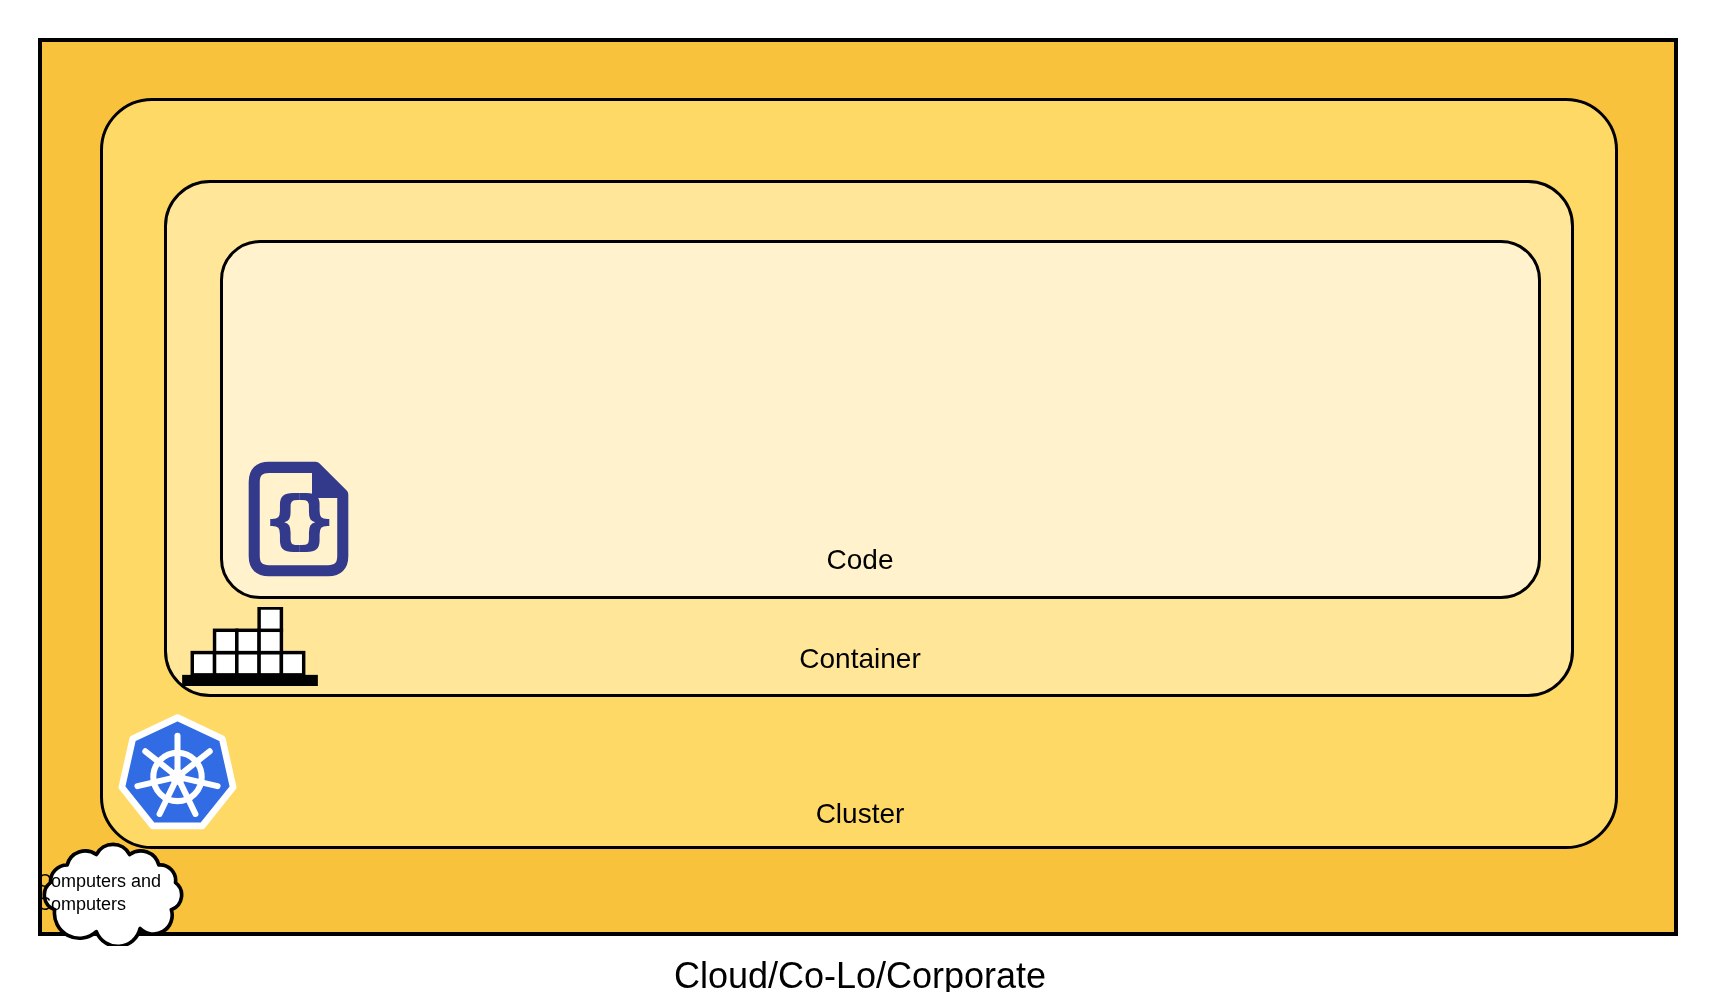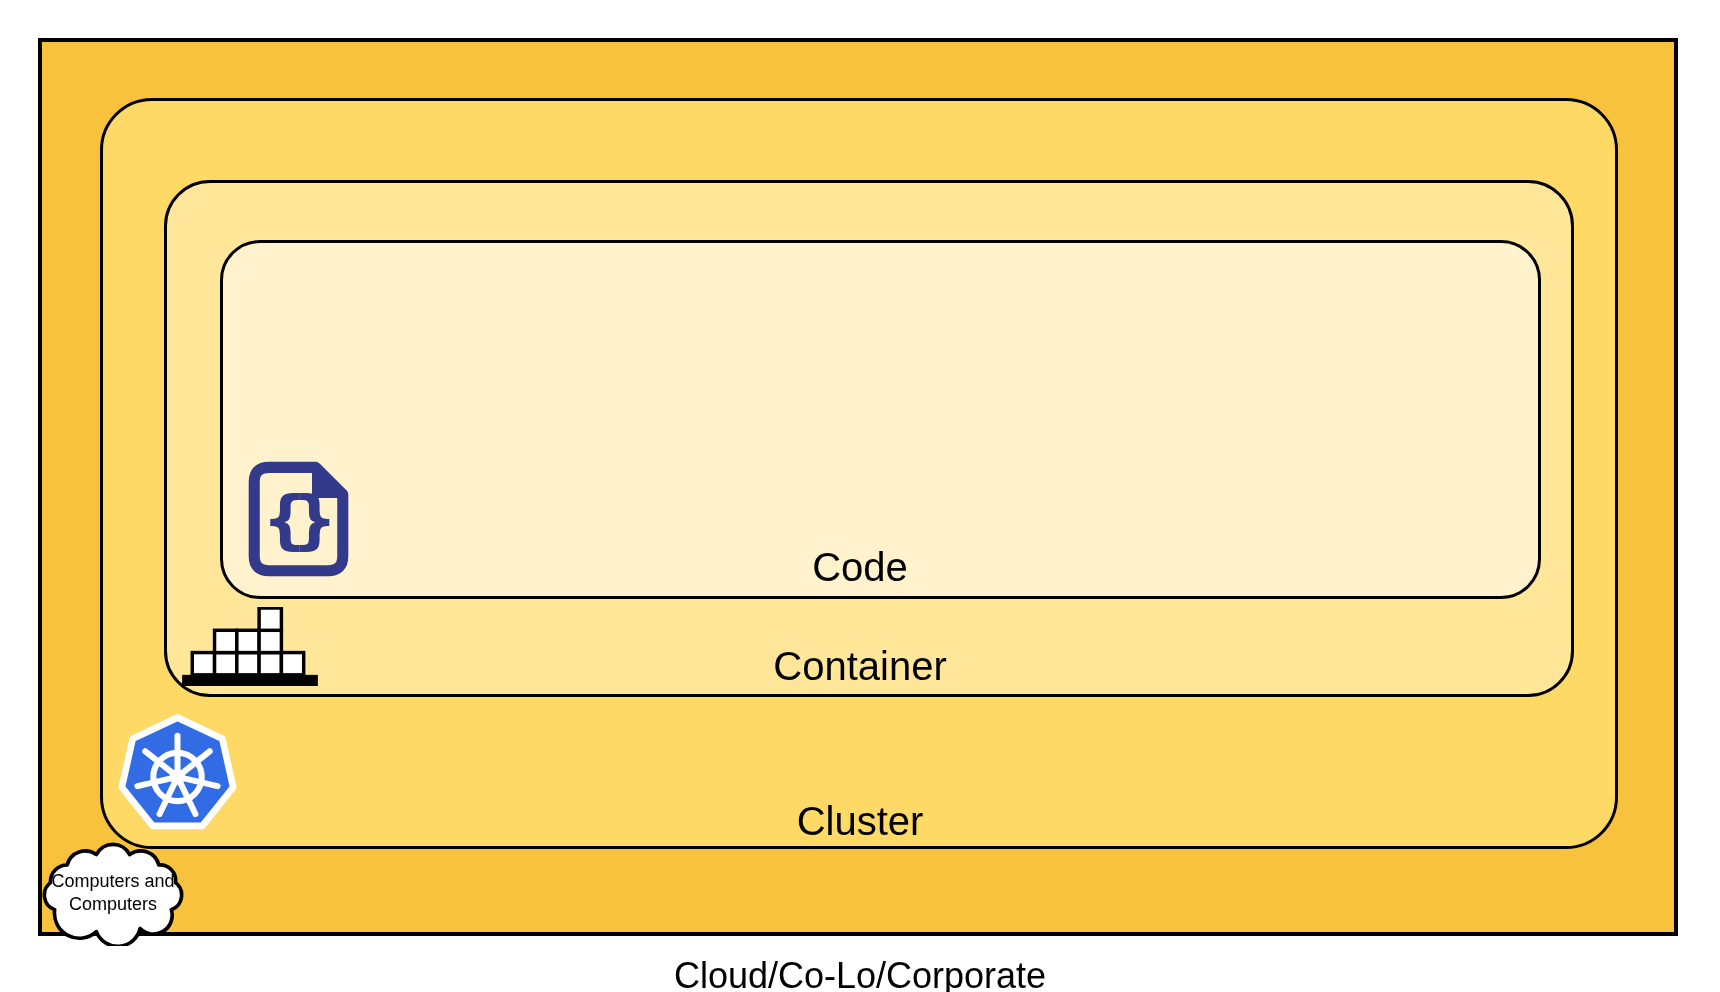--- a/index.html
+++ b/index.html
@@ -21,21 +21,21 @@
   .layer-container {
     left:164px; top:180px; width:1410px; height:517px;
     border-radius:46px; background:var(--container-fill);
   }
   .layer-code {
     left:220px; top:240px; width:1321px; height:359px;
     border-radius:40px; background:var(--code-fill);
   }
   .diagram-label {
     position:absolute; left:0; width:1720px; text-align:center;
-    font-size:40px; line-height:1.1; color:var(--label-text);
+    font-size:28px; line-height:1.1; color:var(--label-text);
     white-space:pre; pointer-events:none;
   }
   #label-code      { top:545px; }
   #label-container { top:644px; }
   #label-cluster   { top:799px; }
   #label-datacenter{ top:868px; font-size:36px; line-height:1.2; }
   #label-datacenter span { display:block; }
 
   .icon { position:absolute; }
   #code-file-icon      { left:237px; top:457px; width:123px; height:124px; }
@@ -53,21 +53,21 @@
   .stack-block { fill:var(--icon-white); stroke:var(--border); stroke-width:3.4; }
   
   .k8s-heptagon { fill:var(--kubernetes-blue); stroke:var(--icon-white); stroke-width:5.5; stroke-linejoin:round; }
   .k8s-ring  { fill:none; stroke:var(--icon-white); stroke-width:5; }
   .k8s-spoke { stroke:var(--icon-white); stroke-width:5; stroke-linecap:round; }
   .k8s-hub   { fill:var(--icon-white); }
   
   .cloud-shape { fill:var(--icon-white); stroke:var(--border); stroke-width:3.5; stroke-linejoin:round; }
   .cloud-text {
     position:absolute; left:38px; top:870px; width:150px;
-    text-align:center; font-size:18px; line-height:1.3; color:#000;
+    text-align:left; font-size:18px; line-height:1.3; color:#000;
   }
   .cloud-text span { display:block; }
 </style>
 </head>
 <body>
 
 <div class="canvas">
 
   <div class="layer layer-datacenter"></div>
   <div class="layer layer-cluster"></div>

